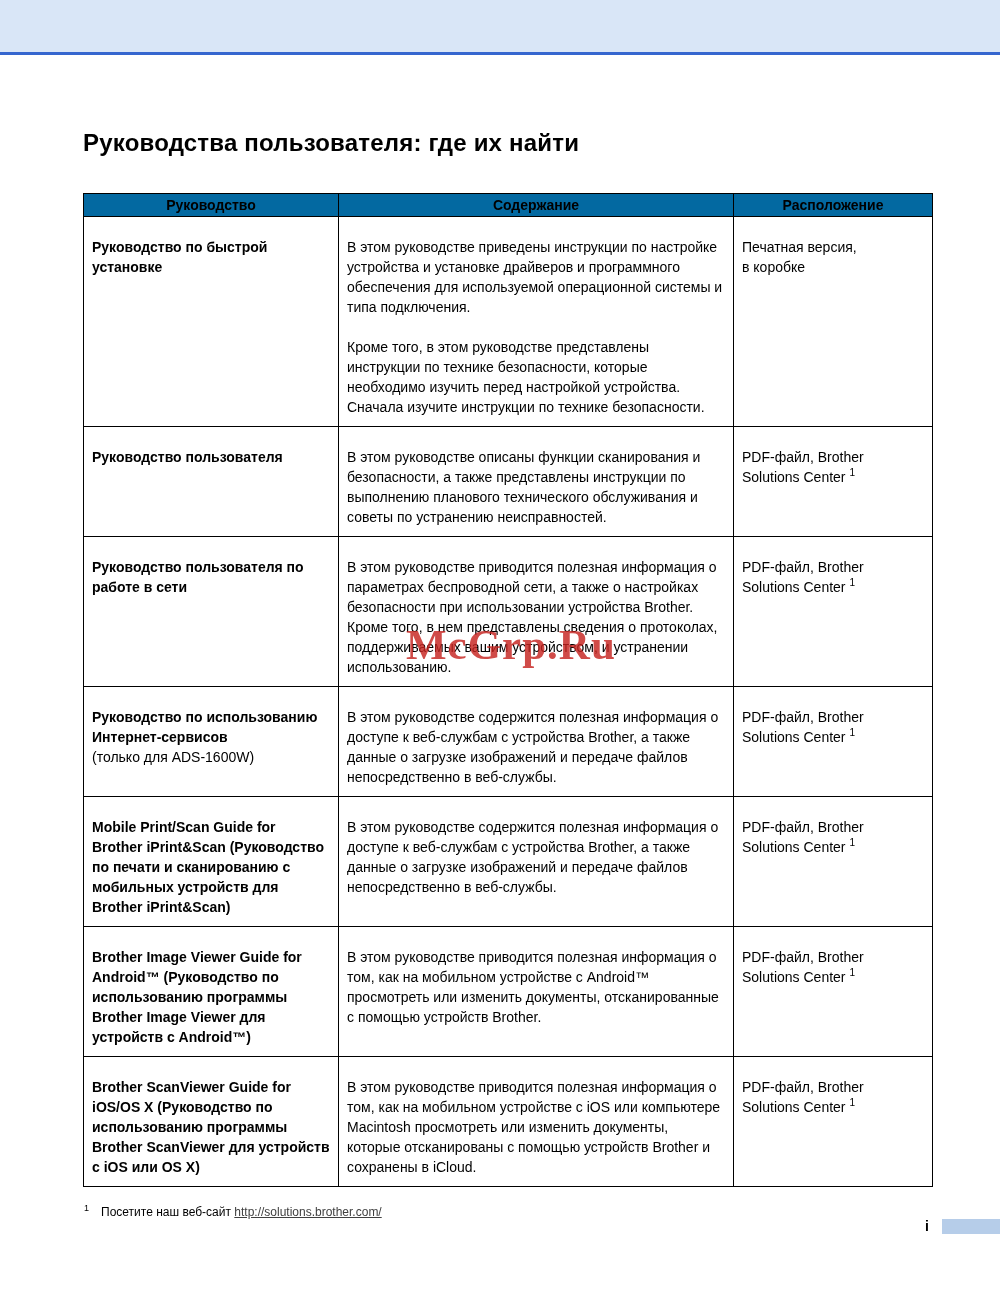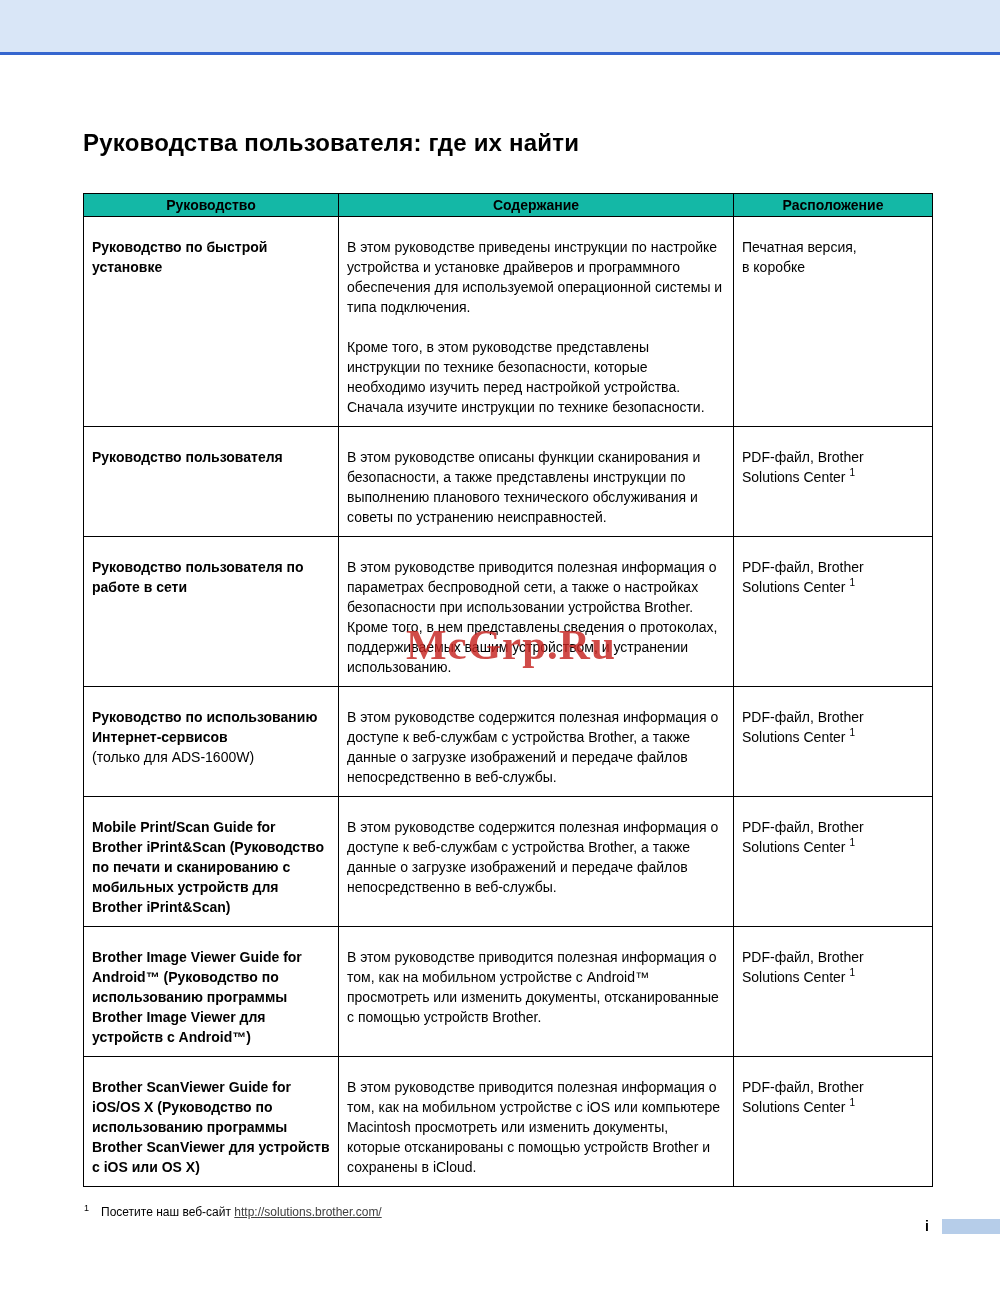--- a/index.html
+++ b/index.html
@@ -27,21 +27,21 @@
     width: 849px;
     border-collapse: collapse;
     table-layout: fixed;
     font-size: 14px;
   }
   table.guides th, table.guides td {
     border: 1px solid #000;
     vertical-align: top;
   }
   table.guides th {
-    background: #14b8a6;
+    background: #0369a1;
     font-weight: bold;
     text-align: center;
     padding: 3px 4px;
     font-size: 14px;
   }
   table.guides td {
     padding: 20px 8px 9px 8px;
     line-height: 20px;
   }
   td.guide-cell { font-weight: bold; }

